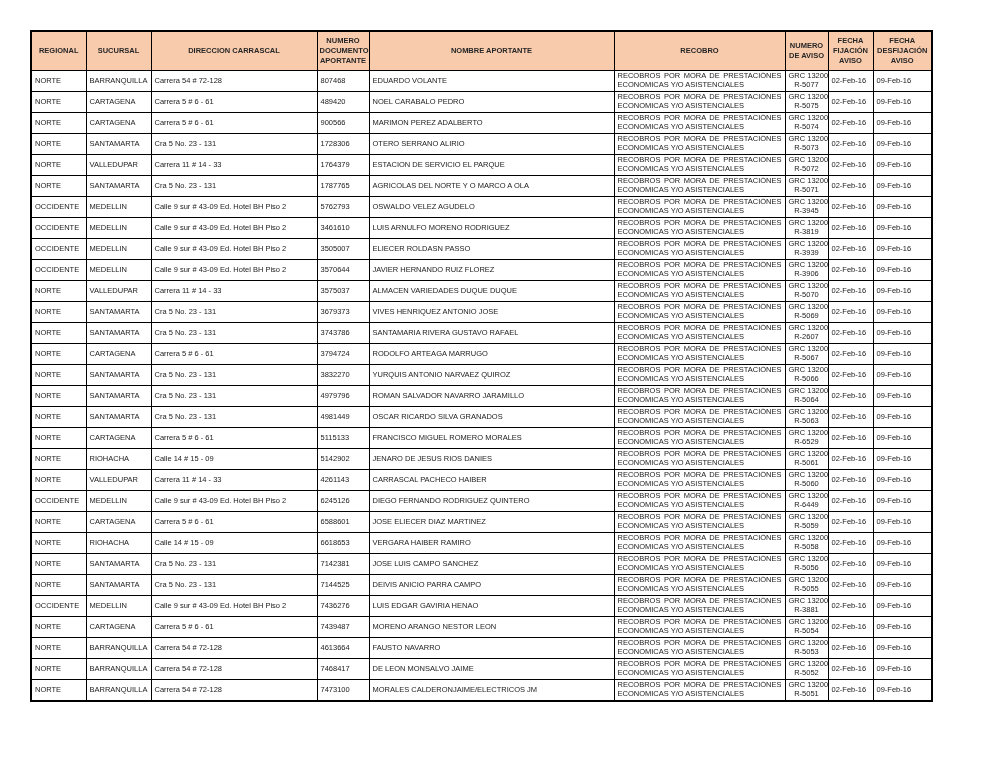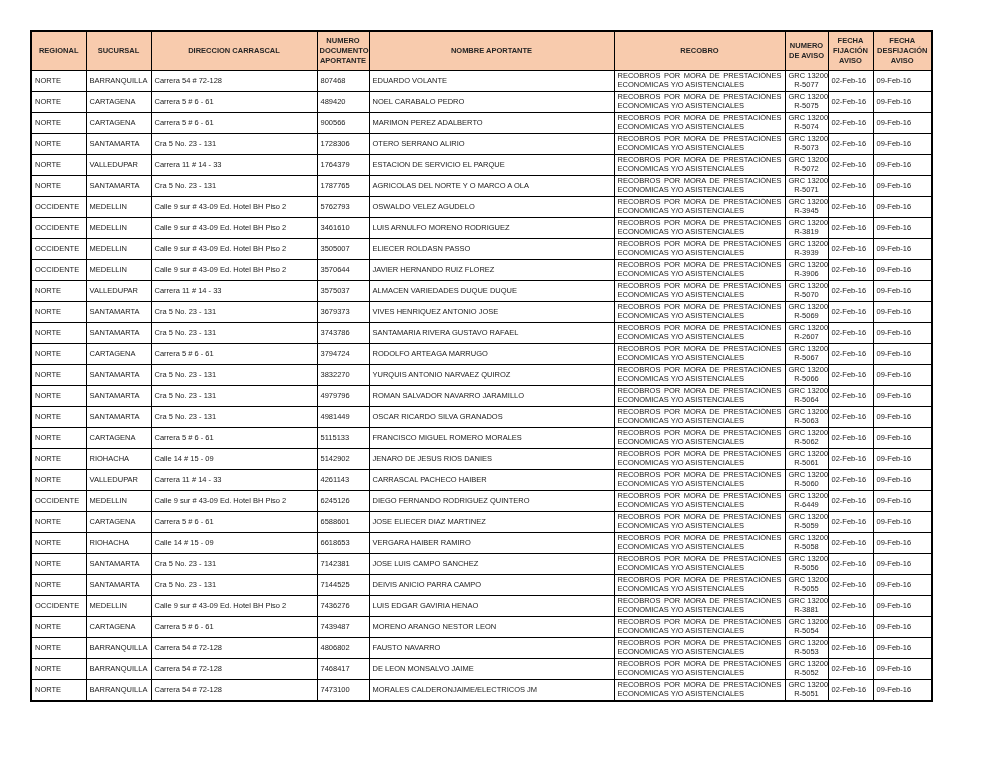--- a/index.html
+++ b/index.html
@@ -411,21 +411,21 @@
     <td class="c-suc">CARTAGENA</td>
     <td class="c-dir">Carrera 5 # 6 - 61</td>
     <td class="c-doc">5115133</td>
     <td class="c-nom">FRANCISCO MIGUEL ROMERO MORALES</td>
     <td class="c-rec">
       <div class="rec1">RECOBROS POR MORA DE PRESTACIÓNES</div>
       <div class="rec2">ECONOMICAS Y/O ASISTENCIALES</div>
     </td>
     <td class="c-avi">
       <div class="avl">GRC 13200</div>
-      <div class="avl">R-5062</div>
+      <div class="avl">R-6529</div>
     </td>
     <td class="c-fij">02-Feb-16</td>
     <td class="c-des">09-Feb-16</td>
   </tr>
 
   <tr>
     <td class="c-reg">NORTE</td>
     <td class="c-suc">RIOHACHA</td>
     <td class="c-dir">Calle 14 # 15 - 09</td>
     <td class="c-doc">5142902</td>
@@ -583,21 +583,21 @@
       <div class="avl">R-5054</div>
     </td>
     <td class="c-fij">02-Feb-16</td>
     <td class="c-des">09-Feb-16</td>
   </tr>
 
   <tr>
     <td class="c-reg">NORTE</td>
     <td class="c-suc">BARRANQUILLA</td>
     <td class="c-dir">Carrera 54 # 72-128</td>
-    <td class="c-doc">4806802</td>
+    <td class="c-doc">4613664</td>
     <td class="c-nom">FAUSTO NAVARRO</td>
     <td class="c-rec">
       <div class="rec1">RECOBROS POR MORA DE PRESTACIÓNES</div>
       <div class="rec2">ECONOMICAS Y/O ASISTENCIALES</div>
     </td>
     <td class="c-avi">
       <div class="avl">GRC 13200</div>
       <div class="avl">R-5053</div>
     </td>
     <td class="c-fij">02-Feb-16</td>

